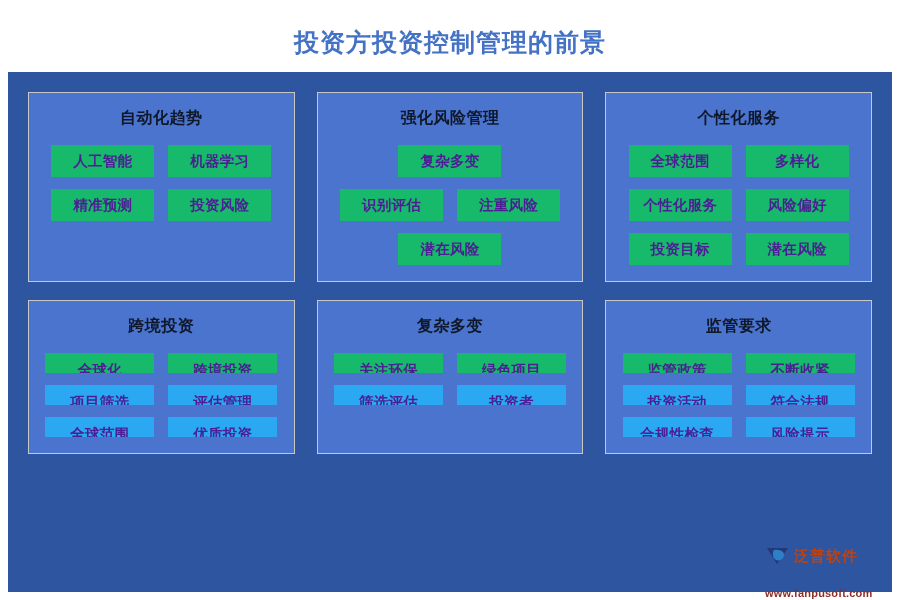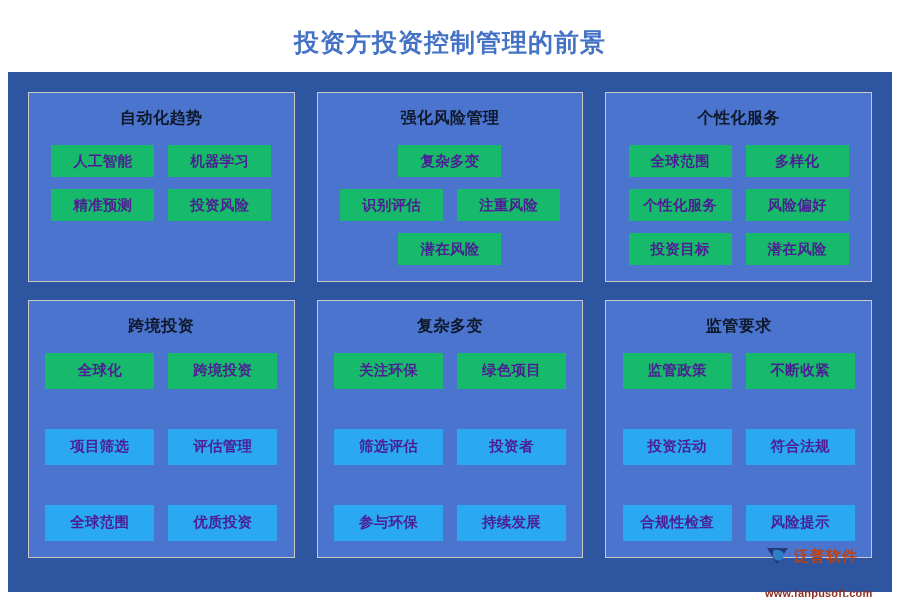--- a/index.html
+++ b/index.html
@@ -83,23 +83,23 @@
     text-align: center;
     color: #4c1d95;
     font-size: 14.5px;
     font-weight: bold;
     letter-spacing: 0.3px;
     box-sizing: border-box;
     white-space: nowrap;
     overflow: hidden;
   }
   .tag.green { background: #17ba6b; }
-  .tag.blue  { background: #2aa8f2; margin-top: 28px; }
-
-  .card.wide .tag { width: 109px; height: 36px; line-height: 34px; }
+  .tag.blue  { background: #2aa8f2; }
+
+  .card.wide .tag { width: 109px; height: 20px; line-height: 34px; }
 
   .logo {
     position: absolute;
     right: 8px;
     bottom: 6px;
     width: 128px;
     height: 44px;
     display: flex;
     flex-direction: column;
     align-items: flex-start;
@@ -204,24 +204,20 @@
       <div class="card wide">
         <div class="card-title">复杂多变</div>
         <div class="tag-rows">
           <div class="tag-row">
             <div class="tag green">关注环保</div>
             <div class="tag green">绿色项目</div>
           </div>
           <div class="tag-row">
             <div class="tag blue">筛选评估</div>
             <div class="tag blue">投资者</div>
-          </div>
-          <div class="tag-row">
-            <div class="tag blue">参与环保</div>
-            <div class="tag blue">持续发展</div>
           </div>
         </div>
       </div>
       <div class="card wide">
         <div class="card-title">监管要求</div>
         <div class="tag-rows">
           <div class="tag-row">
             <div class="tag green">监管政策</div>
             <div class="tag green">不断收紧</div>
           </div>

